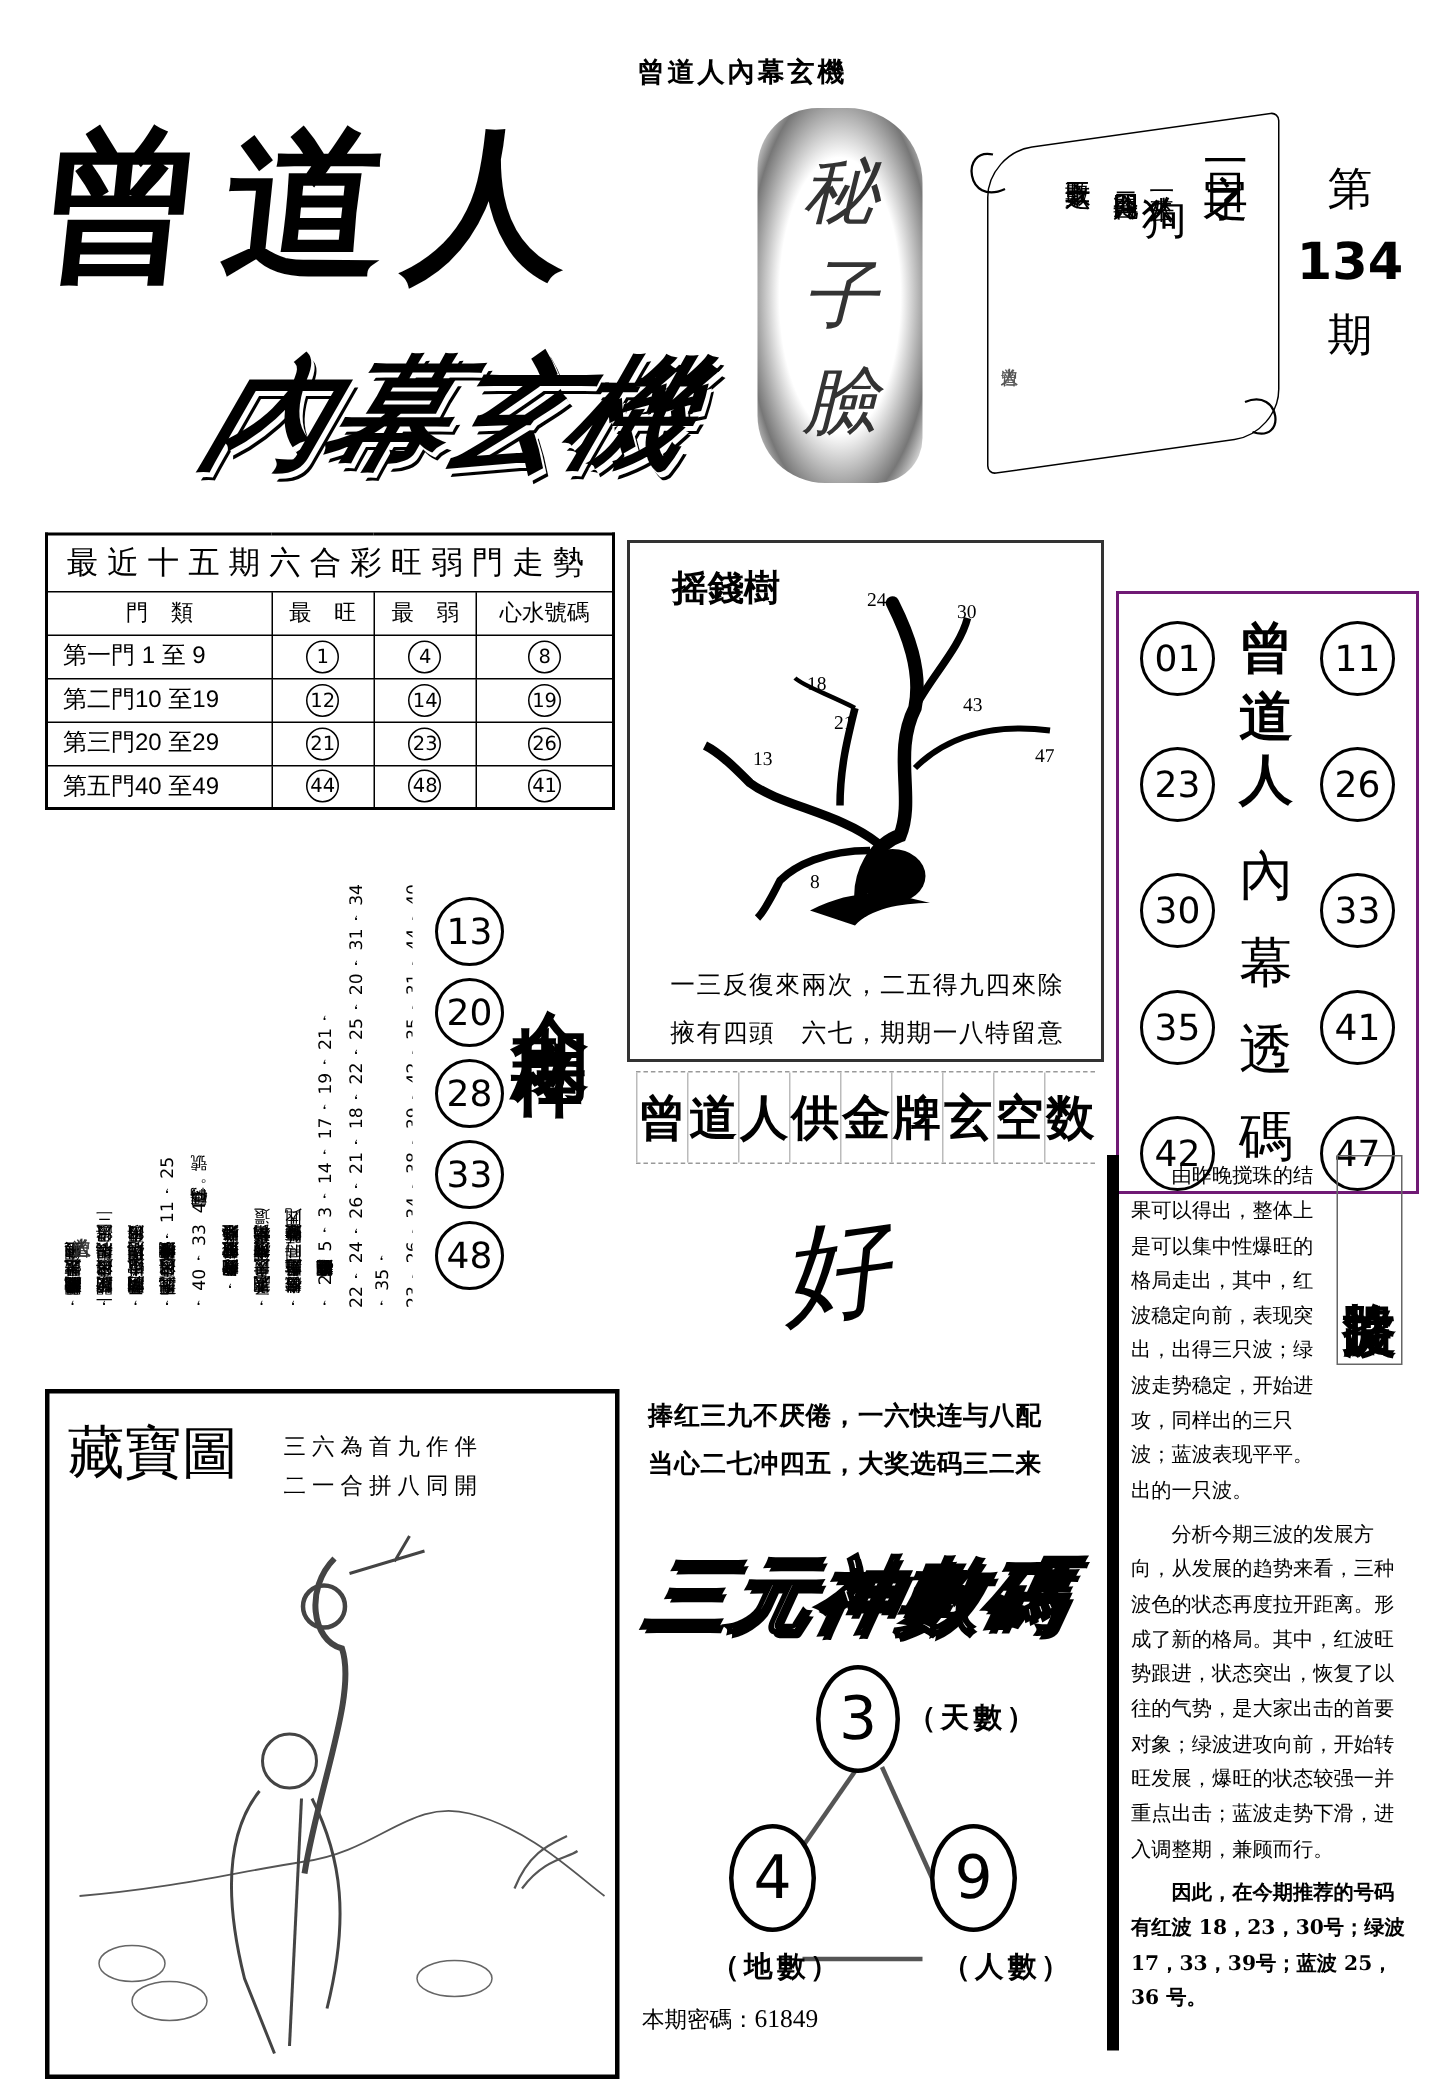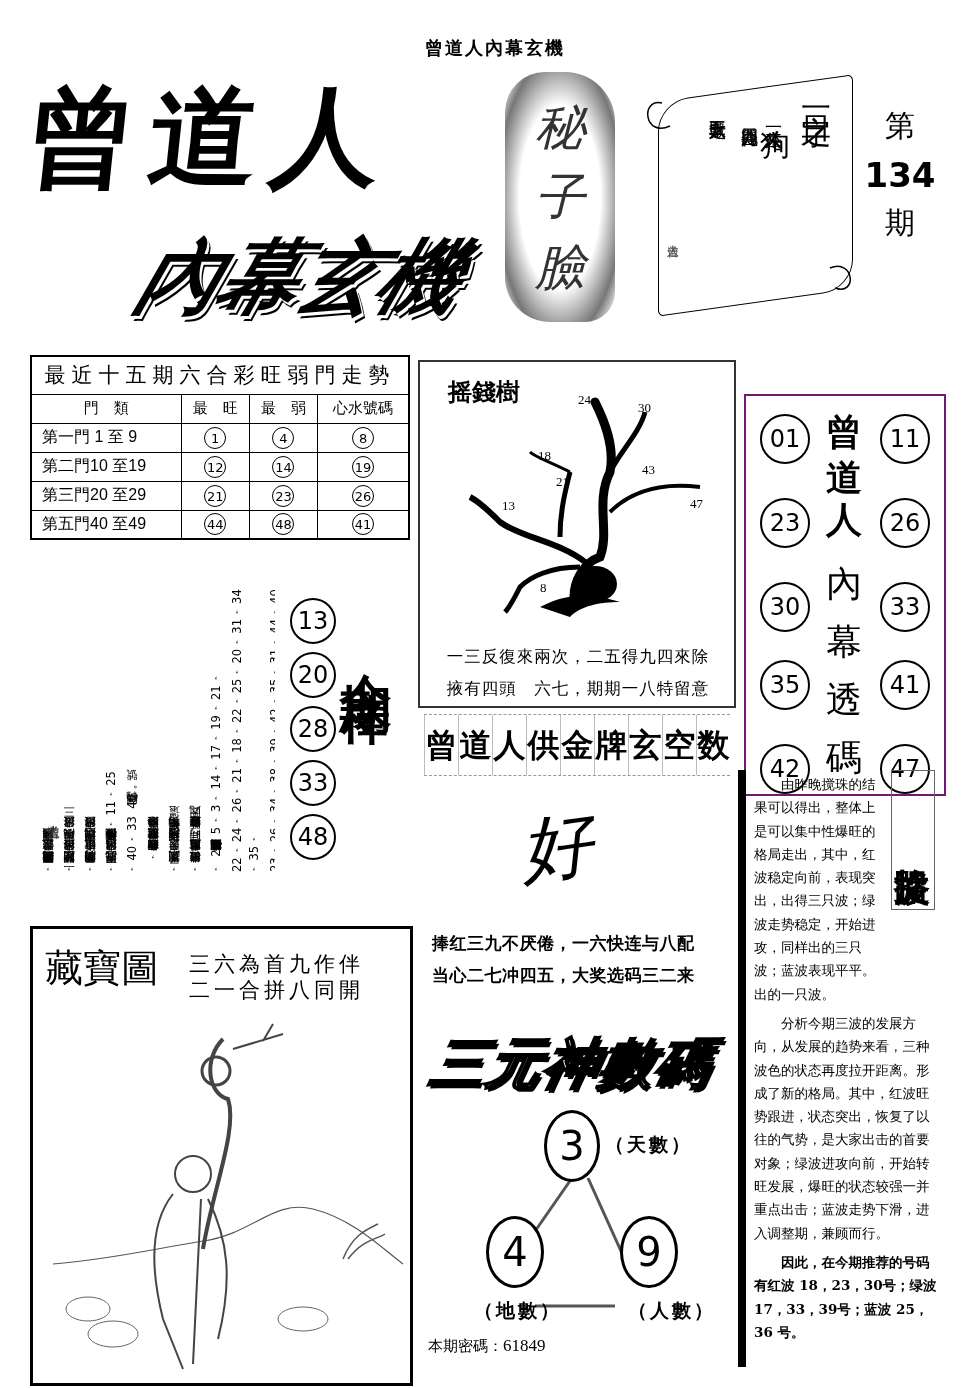--- a/index.html
+++ b/index.html
@@ -58,21 +58,21 @@
   
   .wave-bar { left: 738px; top: 770px; width: 8px; height: 597px; background: #000; }
   .wave-badge { left: 891px; top: 770px; width: 44px; height: 140px; border: 1px solid #666; writing-mode: vertical-rl; font-family: "DejaVu Sans", sans-serif; font-weight: 900; font-size: 36px; line-height: 44px; text-align: center; }
   .wave-text { left: 754px; top: 773px; width: 188px; font-size: 13.5px; line-height: 23.3px; font-family: "DejaVu Serif", serif; }
   .wave-text p { text-indent: 2em; margin-bottom: 6px; }
   .wave-text .first { width: 132px; }
 
   
   .treasure { left: 30px; top: 902px; width: 383px; height: 460px; border: 3px solid #000; overflow: hidden; margin-top: 24px; }
   .treasure-title { position: absolute; left: 12px; top: 20px; font-family: "DejaVu Sans", sans-serif; font-size: 38px; line-height: 1; }
-  .treasure-verse { position: absolute; left: 156px; top: 22px; font-family: "DejaVu Sans", sans-serif; font-size: 21px; letter-spacing: 4px; line-height: 26px; }
+  .treasure-verse { position: absolute; left: 156px; top: 22px; font-family: "DejaVu Sans", sans-serif; font-size: 15px; letter-spacing: 4px; line-height: 26px; }
 
   
   .sanyuan-title { left: 432px; top: 1028px; font-family: "DejaVu Sans", sans-serif; font-weight: 900; font-style: italic; font-size: 54px; letter-spacing: 2px; transform: skewX(-12deg); color: #fff; -webkit-text-stroke: 2px #000; text-shadow: 3px 3px 0 #000; }
   .node { position: absolute; border: 3px solid #000; border-radius: 50%; font-family: "DejaVu Sans", sans-serif; font-size: 40px; text-align: center; background: #fff; }
   .node-label { position: absolute; font-size: 19px; letter-spacing: 3px; font-weight: bold; }
   .secret { left: 428px; top: 1336px; font-size: 15px; }
 </style>
 </head>
 <body>
 

